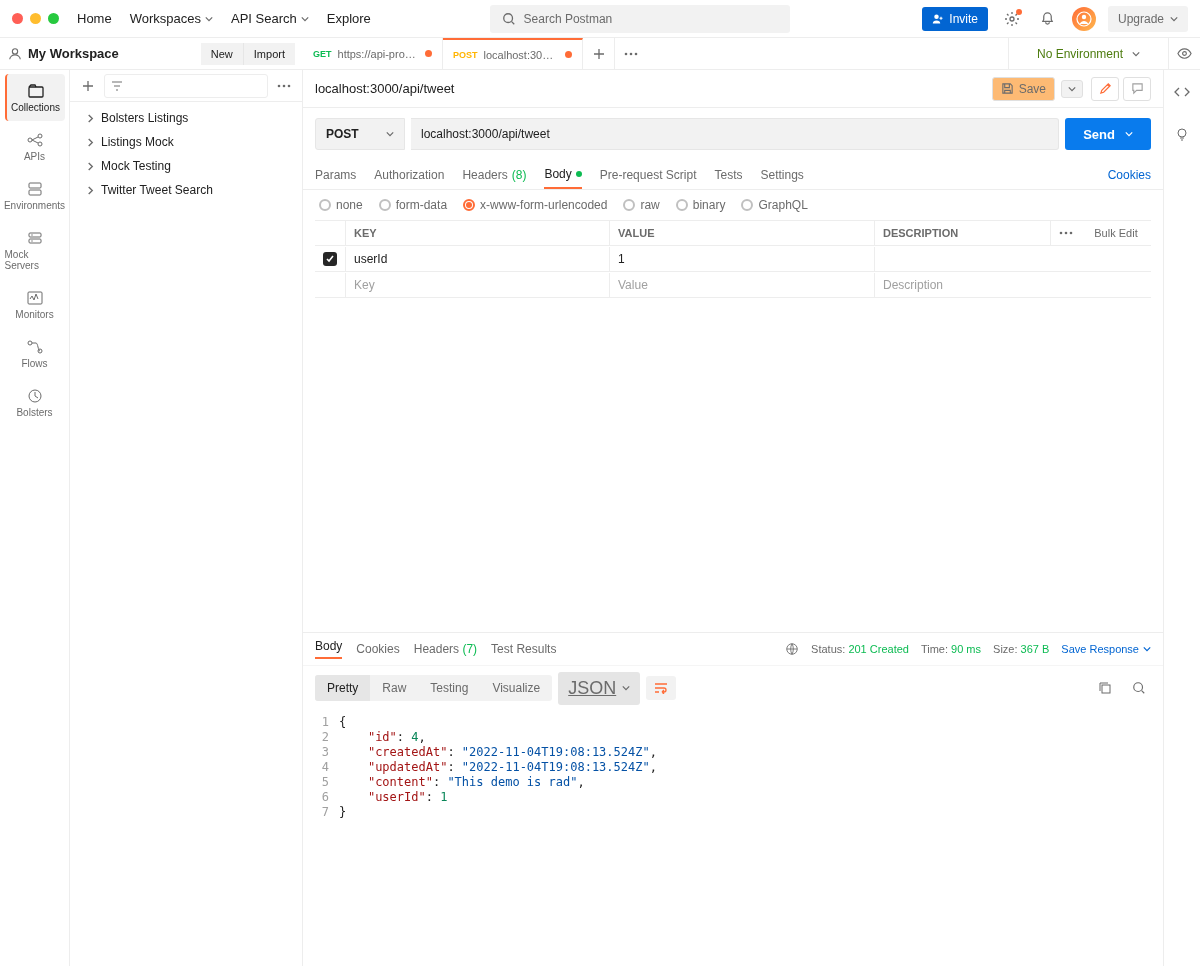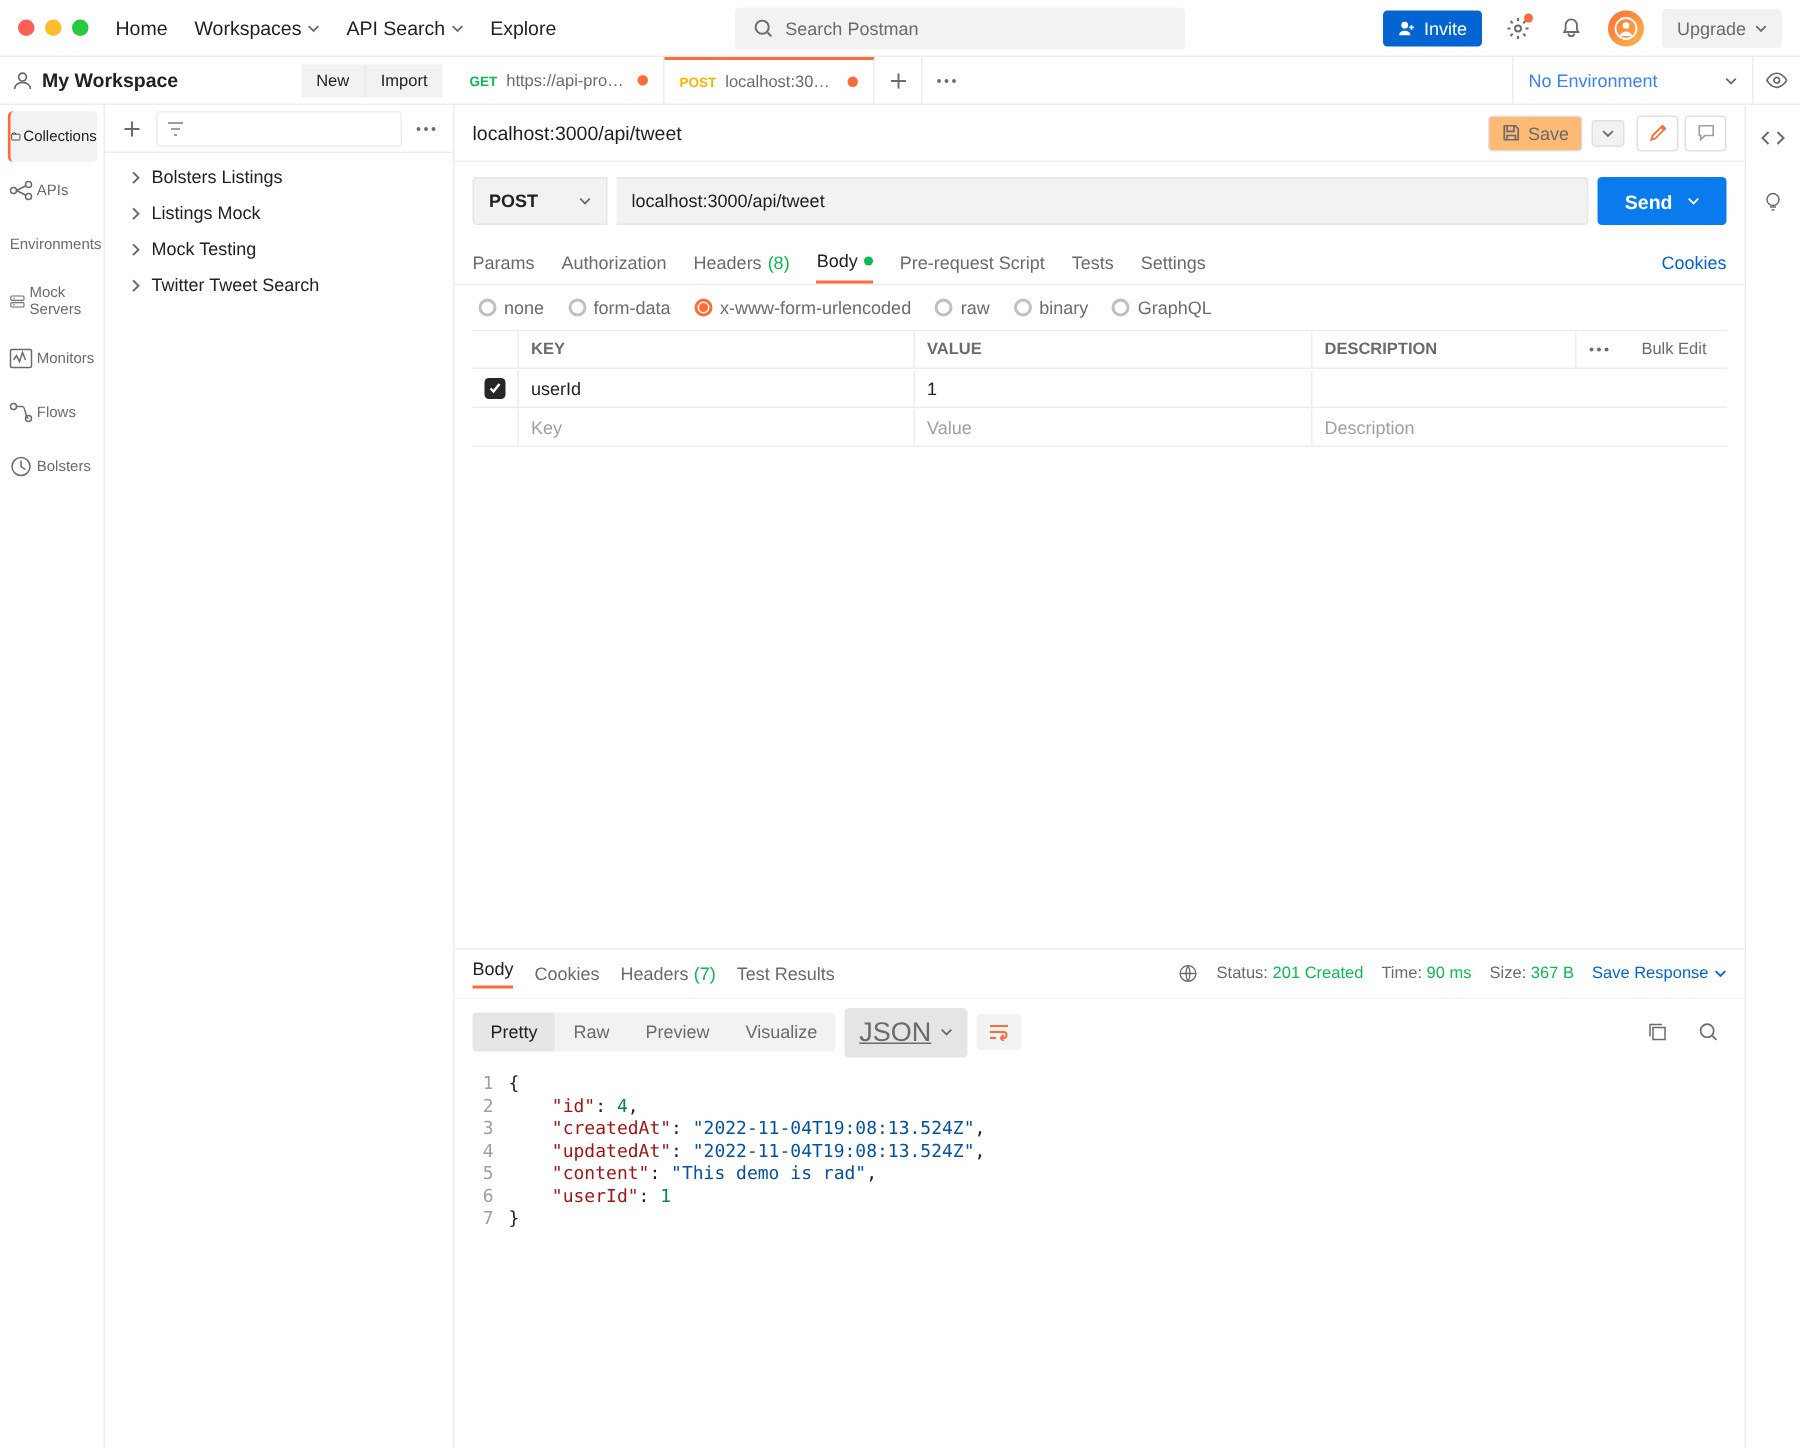--- a/index.html
+++ b/index.html
@@ -30,27 +30,27 @@
 .ws-btn:last-child { border-right: none; }
 .tabs-row { flex: 1; display: flex; align-items: stretch; height: 100%; }
 .req-tab { display: flex; align-items: center; gap: 6px; padding: 0 10px; border-right: 1px solid #ededed; cursor: pointer; max-width: 140px; font-size: 11px; height: 100%; }
 .req-tab.active { border-top: 2px solid #ff6c37; }
 .method-get { color: #0cbb52; font-weight: 600; font-size: 9px; }
 .method-post { color: #ffb400; font-weight: 600; font-size: 9px; }
 .tab-title { white-space: nowrap; overflow: hidden; text-overflow: ellipsis; color: #6b6b6b; }
 .dot-orange { width: 7px; height: 7px; background: #ff6c37; border-radius: 50%; flex-shrink: 0; }
 .tab-add { width: 32px; display: flex; align-items: center; justify-content: center; color: #6b6b6b; cursor: pointer; border-right: 1px solid #ededed; }
 .tab-more { width: 32px; display: flex; align-items: center; justify-content: center; color: #6b6b6b; cursor: pointer; }
-.env-select { width: 160px; display: flex; align-items: center; padding: 0 10px; color: #3b82f6; border-left: 1px solid #ededed; height: 100%; cursor: pointer; justify-content: space-between; }
+.env-select { width: 160px; display: flex; align-items: center; padding: 0 28px; color: #4d7c0f; border-left: 1px solid #ededed; height: 100%; cursor: pointer; justify-content: space-between; }
 .env-icon { width: 32px; display: flex; align-items: center; justify-content: center; border-left: 1px solid #ededed; height: 100%; color: #6b6b6b; cursor: pointer; }
 
 
 .main { display: flex; height: calc(100% - 70px); }
 .leftnav { width: 70px; border-right: 1px solid #ededed; display: flex; flex-direction: column; align-items: center; padding-top: 4px; }
-.leftnav-item { width: 60px; display: flex; flex-direction: row; align-items: center; gap: 2px; padding: 8px 0; cursor: pointer; color: #6b6b6b; font-size: 10px; border-radius: 4px; margin-bottom: 2px; }
+.leftnav-item { width: 60px; display: flex; flex-direction: column; align-items: center; gap: 2px; padding: 8px 0; cursor: pointer; color: #6b6b6b; font-size: 10px; border-radius: 4px; margin-bottom: 2px; }
 .leftnav-item.active { background: #f2f2f2; color: #212121; border-left: 2px solid #ff6c37; }
 
 .sidebar { width: 233px; border-right: 1px solid #ededed; display: flex; flex-direction: column; }
 .sidebar-top { height: 32px; display: flex; align-items: center; padding: 0 6px; gap: 4px; border-bottom: 1px solid #ededed; }
 .sb-icon { width: 24px; height: 24px; display: flex; align-items: center; justify-content: center; color: #6b6b6b; cursor: pointer; }
 .sb-filter { flex: 1; height: 24px; border: 1px solid #ededed; border-radius: 3px; display: flex; align-items: center; padding: 0 6px; color: #6b6b6b; cursor: text; }
 .sidebar-list { padding: 4px 0; }
 .sb-item { display: flex; align-items: center; gap: 6px; padding: 5px 8px 5px 16px; cursor: pointer; font-size: 12px; color: #212121; }
 
 .content { flex: 1; display: flex; flex-direction: column; overflow: hidden; border-right: 1px solid #ededed; }
@@ -510,21 +510,21 @@
                 <path d="M1 3l4 4 4-4" stroke="#0265d2" fill="none" stroke-width="1.5"></path>
               </svg>
           </div>
         </div>
       </div>
 
       <div class="resp-toolbar">
         <div class="view-tabs">
           <div class="view-tab active">Pretty</div>
           <div class="view-tab">Raw</div>
-          <div class="view-tab">Preview</div>
+          <div class="view-tab">Testing</div>
           <div class="view-tab">Visualize</div>
         </div>
         <div class="fmt-select">
           <span>JSON</span>
           <svg class="chev" viewBox="0 0 10 10">
               <path d="M1 3l4 4 4-4" stroke="#6b6b6b" fill="none" stroke-width="1.5"></path>
             </svg>
         </div>
         <div class="wrap-btn">
           <svg width="14" height="12" viewBox="0 0 14 12">

